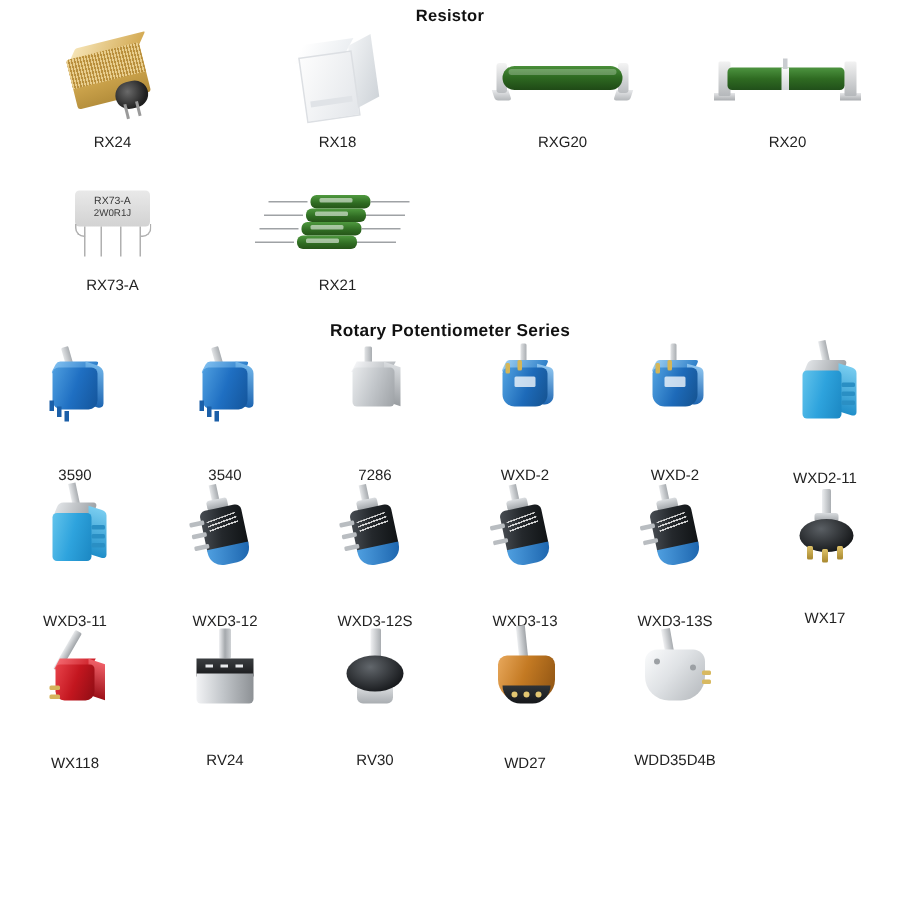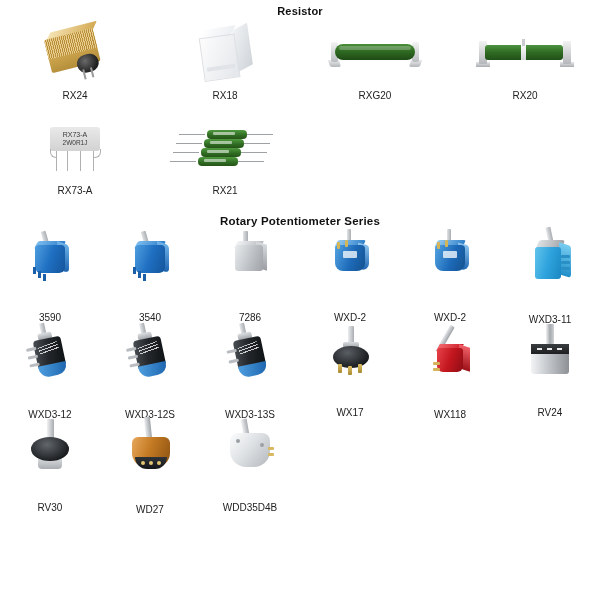--- a/index.html
+++ b/index.html
@@ -706,20 +706,34 @@
             <div class="side"></div>
           <div class="body"></div>
             <div class="label"></div>
           <div class="gpin" style="left:16px;top:15px"></div>
             <div class="gpin" style="left:24px;top:13px"></div>
         </div>
       </div>
       <div class="caption">WXD-2</div>
     </div>
 
+    <div class="cell cell-p">
+      <div class="thumb">
+        <div class="art pot-rect">
+          <div class="shaft"></div>
+            <div class="cap"></div>
+            <div class="side"></div>
+            <div class="body"></div>
+          <div class="term" style="top:28px"></div>
+            <div class="term" style="top:34px"></div>
+            <div class="term" style="top:40px"></div>
+        </div>
+      </div>
+      <div class="caption">WXD2-11</div>
+    </div>
 
     <div class="cell cell-p">
       <div class="thumb">
         <div class="art pot-rect">
           <div class="shaft"></div>
             <div class="cap"></div>
             <div class="side"></div>
             <div class="body"></div>
           <div class="term" style="top:28px"></div>
             <div class="term" style="top:34px"></div>
@@ -754,33 +768,47 @@
           <div class="lbl"></div>
             <div class="endcap"></div>
           <div class="pin" style="top:22px"></div>
             <div class="pin" style="top:30px"></div>
             <div class="pin" style="top:38px"></div>
         </div>
       </div>
       <div class="caption">WXD3-12S</div>
     </div>
 
-
     <div class="cell cell-p">
       <div class="thumb">
         <div class="art pot-barrel">
           <div class="shaft"></div>
             <div class="bush"></div>
             <div class="can"></div>
           <div class="lbl"></div>
             <div class="endcap"></div>
           <div class="pin" style="top:24px"></div>
             <div class="pin" style="top:34px"></div>
         </div>
       </div>
+      <div class="caption">WXD3-13</div>
+    </div>
+
+    <div class="cell cell-p">
+      <div class="thumb">
+        <div class="art pot-barrel">
+          <div class="shaft"></div>
+            <div class="bush"></div>
+            <div class="can"></div>
+          <div class="lbl"></div>
+            <div class="endcap"></div>
+          <div class="pin" style="top:24px"></div>
+            <div class="pin" style="top:34px"></div>
+        </div>
+      </div>
       <div class="caption">WXD3-13S</div>
     </div>
 
     <div class="cell cell-p">
       <div class="thumb">
         <div class="art pot-wx17">
           <div class="shaft"></div>
             <div class="nut"></div>
             <div class="disc"></div>
           <div class="tpin" style="left:15px"></div>

